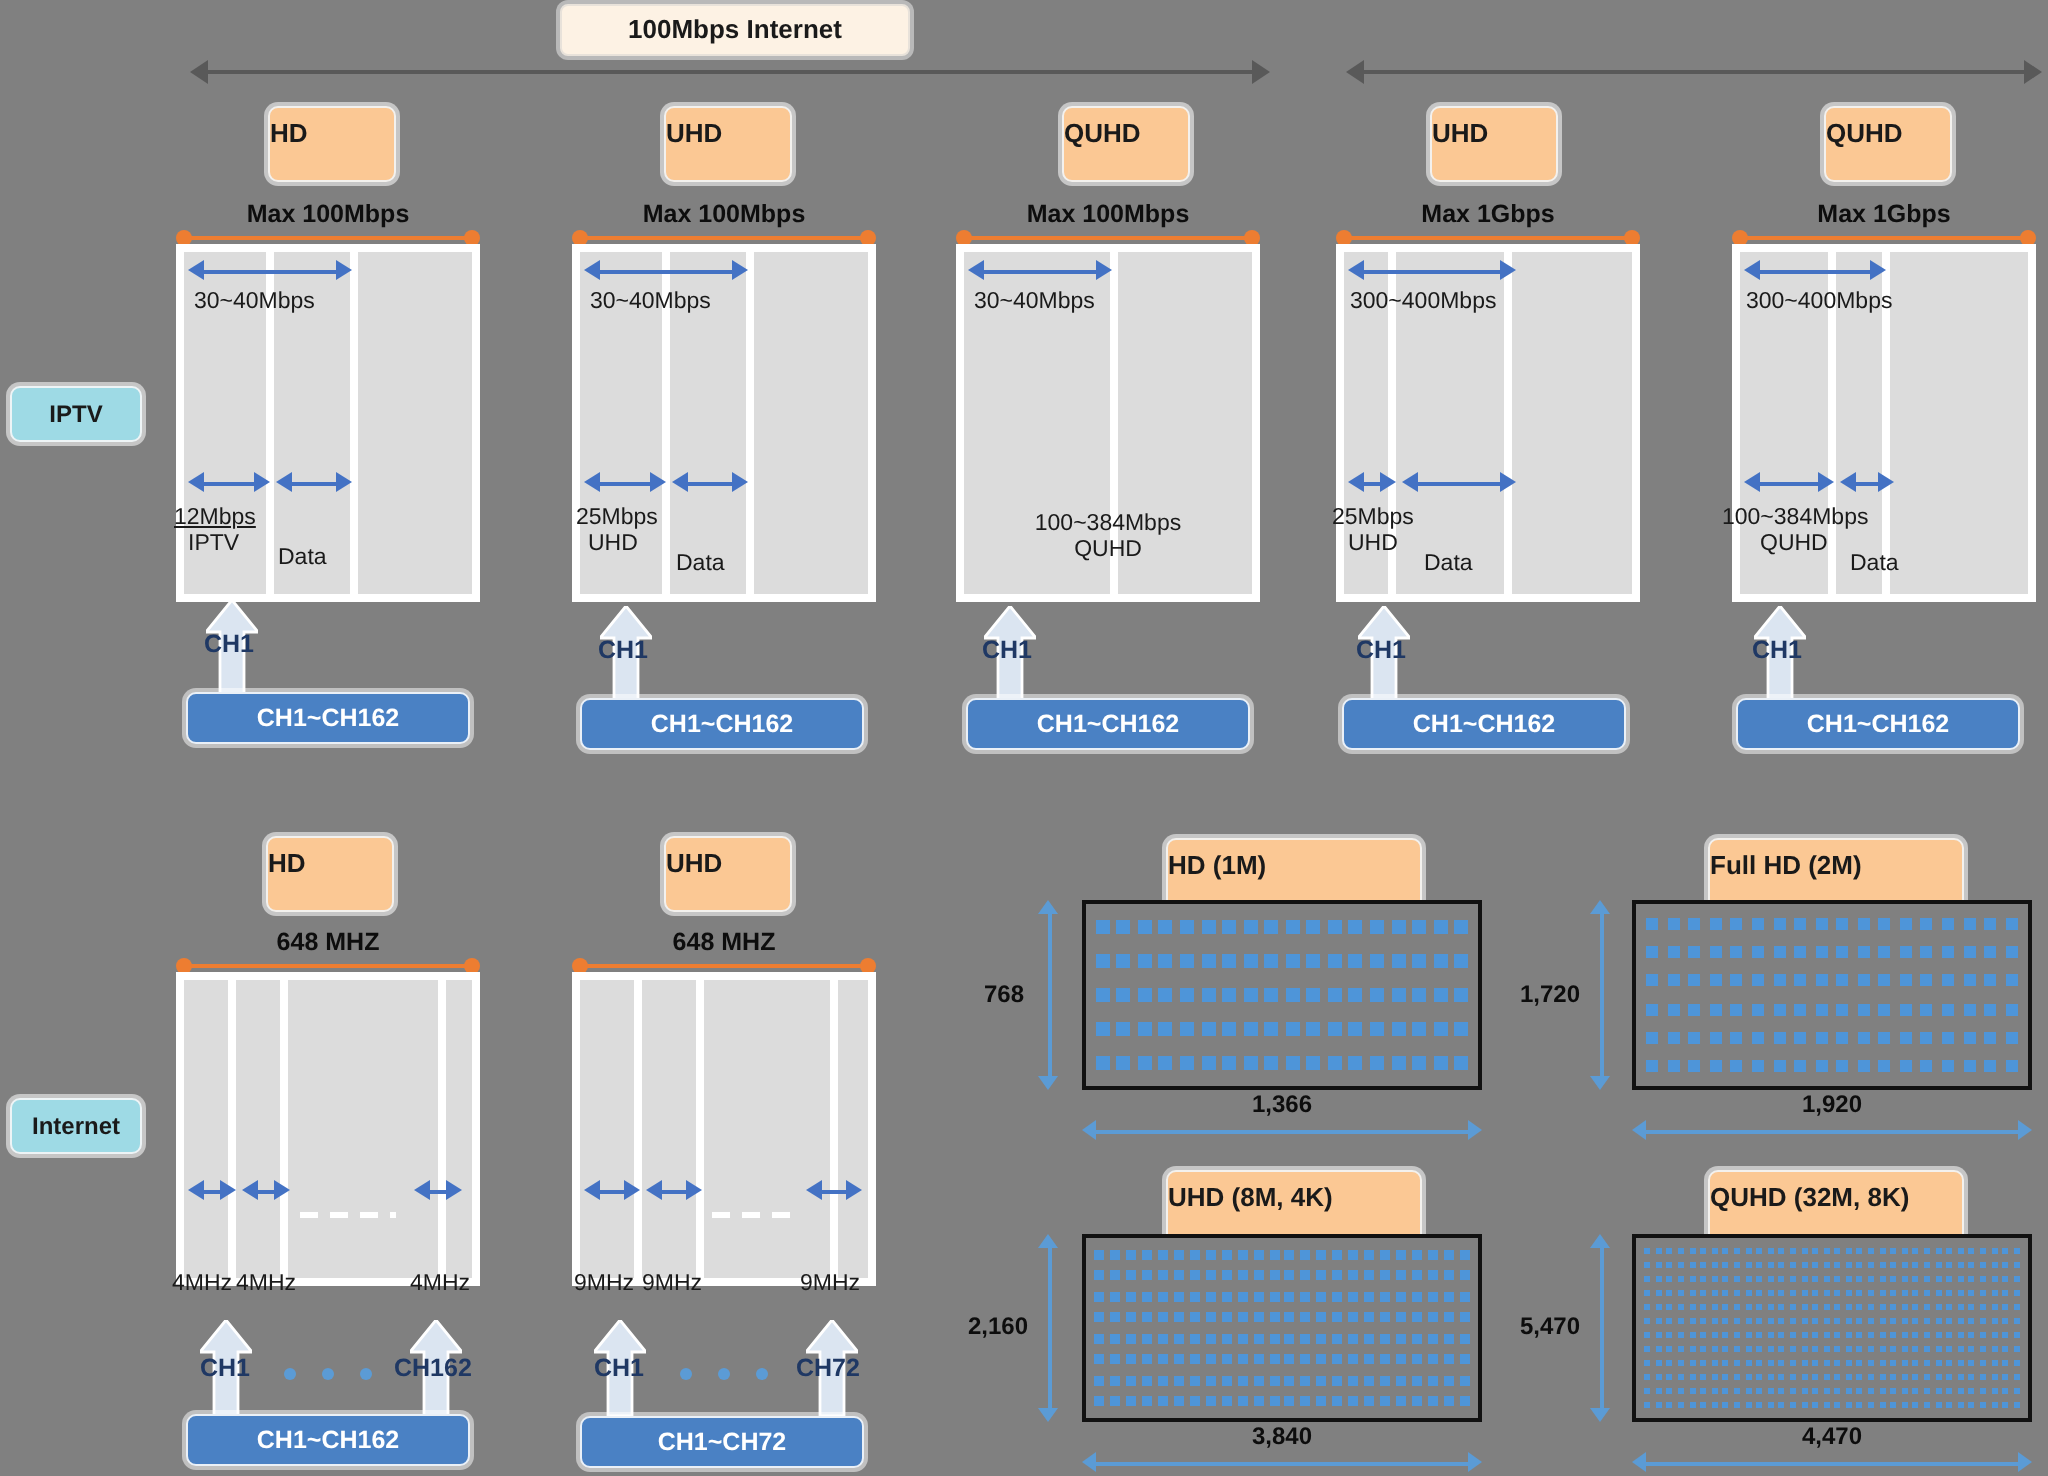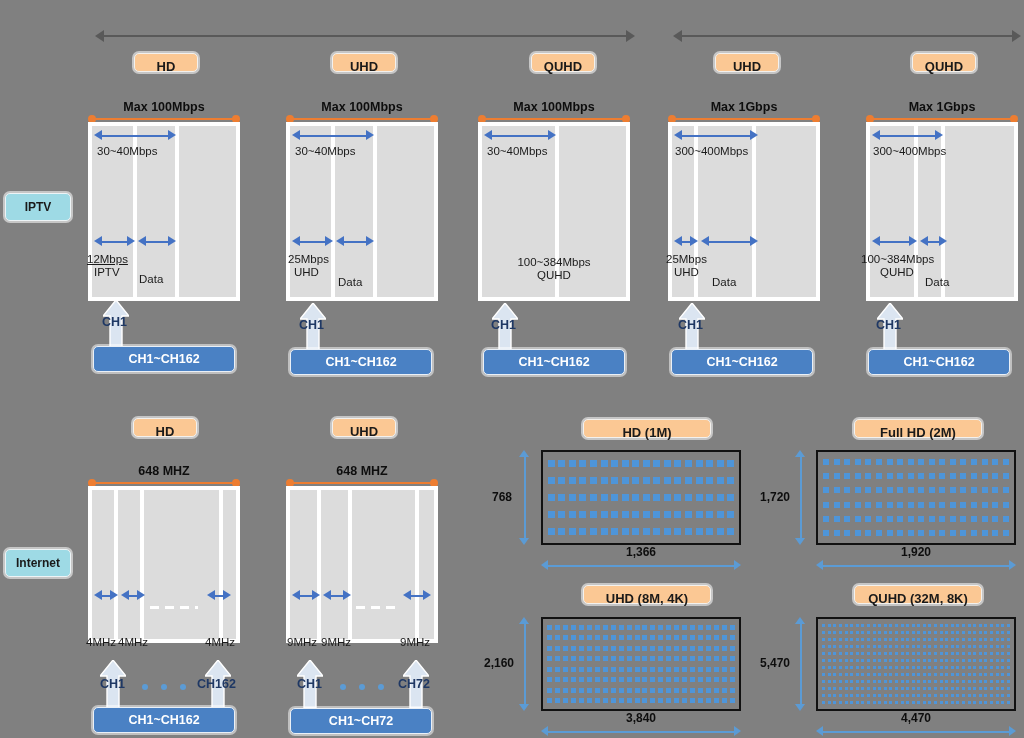--- a/index.html
+++ b/index.html
@@ -43,22 +43,21 @@
 
   
   .pill {
     position: absolute;
     background: #fbc894;
     border: 1px solid #f3f1ee;
     border-radius: 5px;
     color: #1a1a1a;
     font-weight: bold;
     font-size: 13px;
-    text-align: center;
-    height: 19px; line-height: 25px;
+    height: 38px; line-height: 25px;
     box-shadow: 0 0 0 2px rgba(255,255,255,0.55);
   }
   .pill.wide { font-size: 13px; }
 
   
   .row-label {
     position: absolute;
     background: #9edae5;
     border: 1px solid #eef4f6;
     border-radius: 5px;
@@ -208,20 +207,21 @@
     position: absolute;
     font-size: 12px; font-weight: bold; color: #0d0d0d;
     white-space: nowrap; text-align: center;
   }
 </style>
 </head>
 <body>
 
 <div class="canvas">
 
+  <div class="section-header" style="left:280px; top:2px; width:175px;">100Mbps Internet</div>
   <div class="span-arrow" style="left:95px; top:30px; width:540px;">
     <div class="line"></div>
       <div class="head l"></div>
       <div class="head r"></div>
   </div>
 
   <div class="span-arrow" style="left:673px; top:30px; width:348px;">
     <div class="line"></div>
       <div class="head l"></div>
       <div class="head r"></div>

